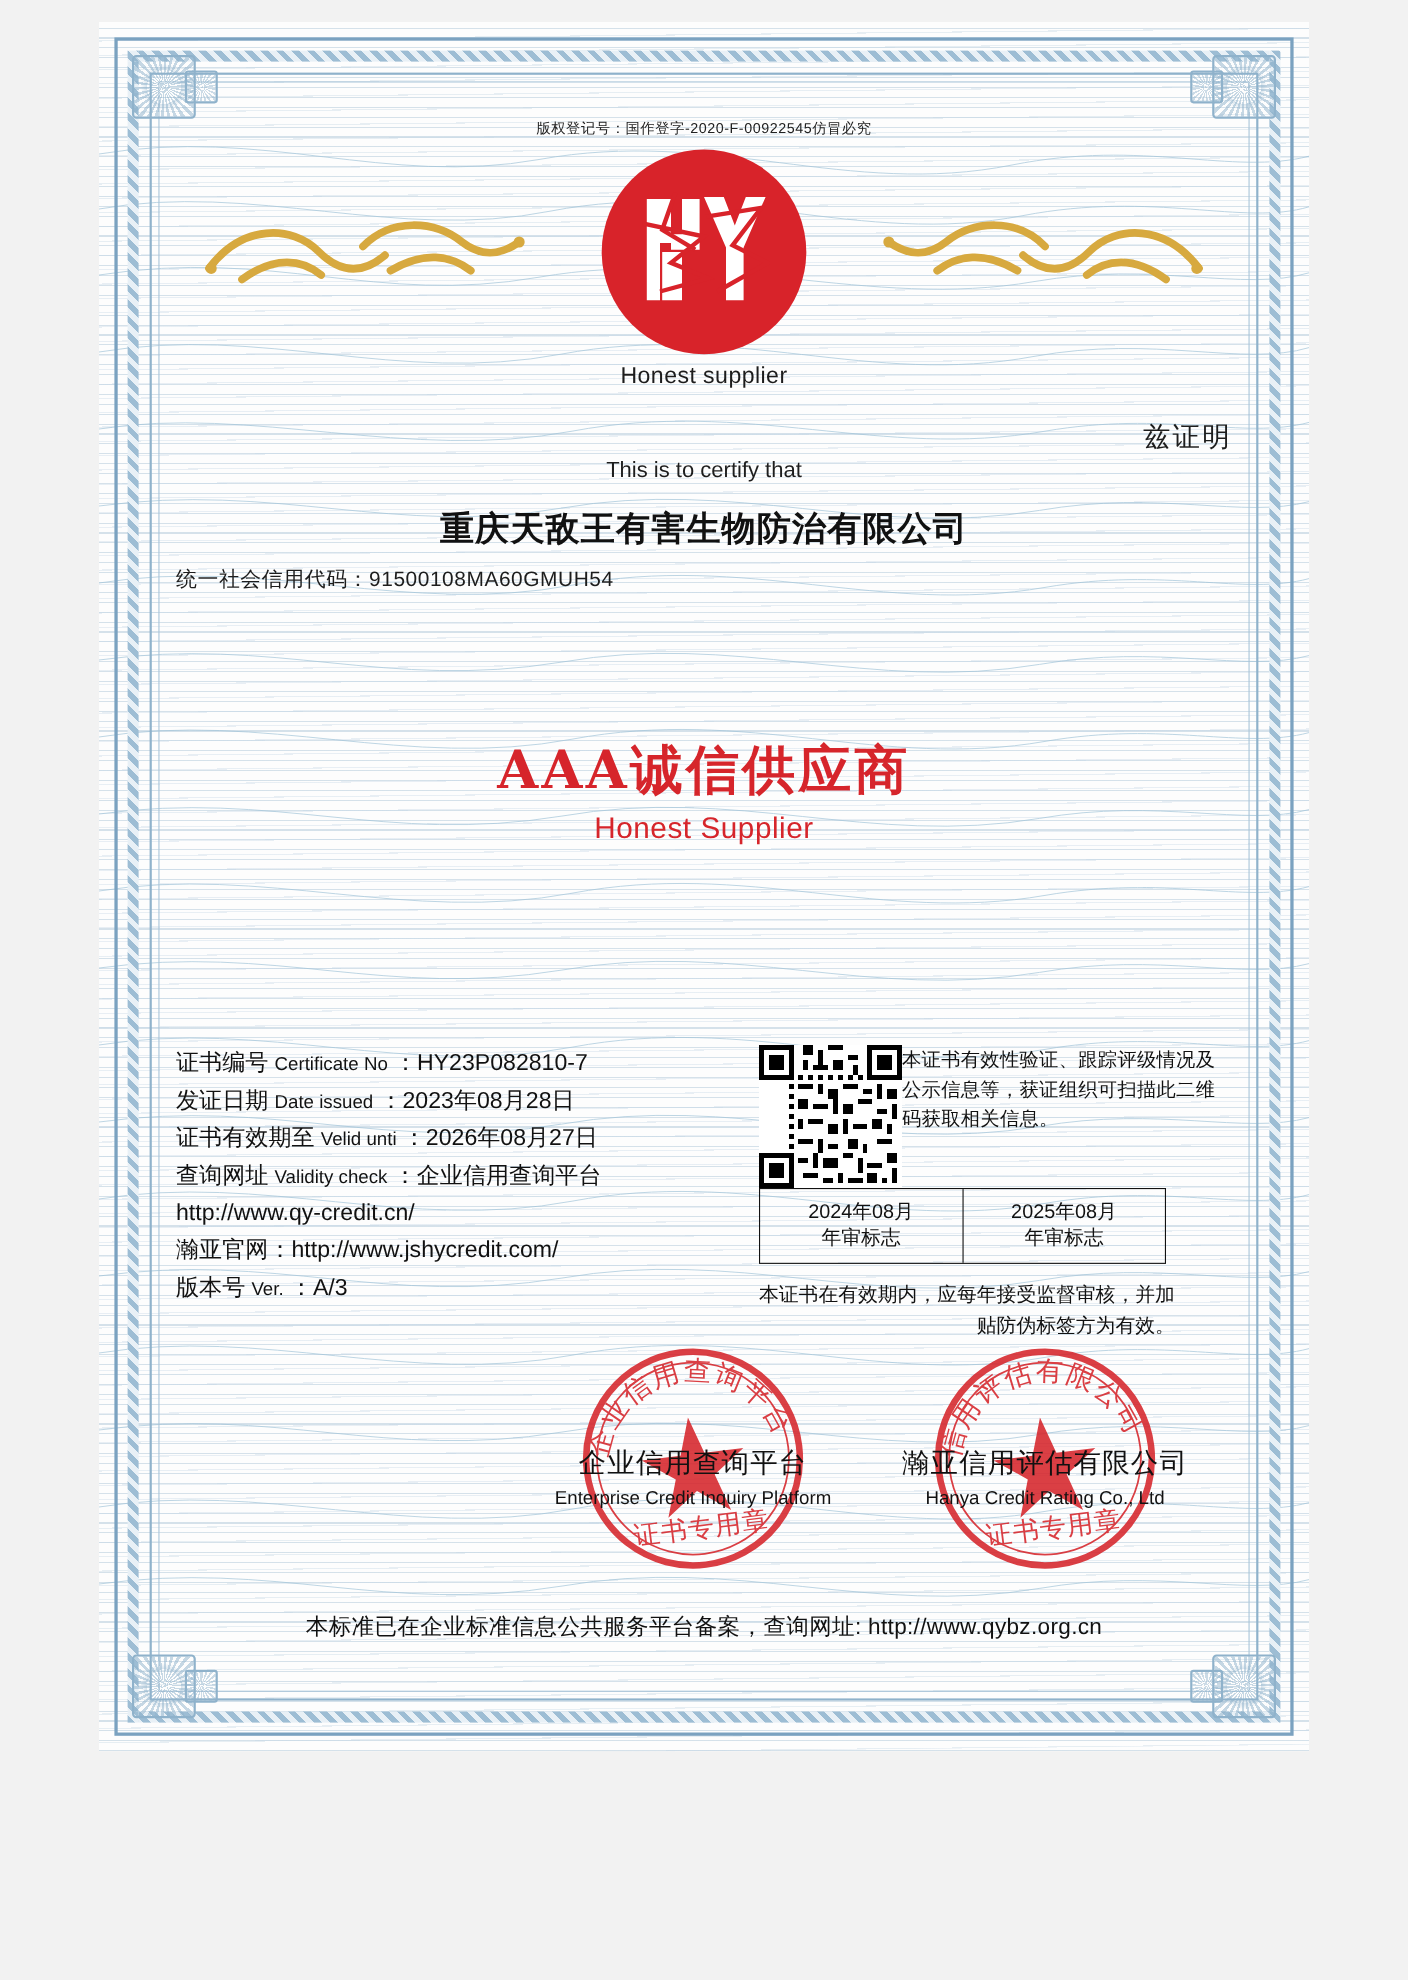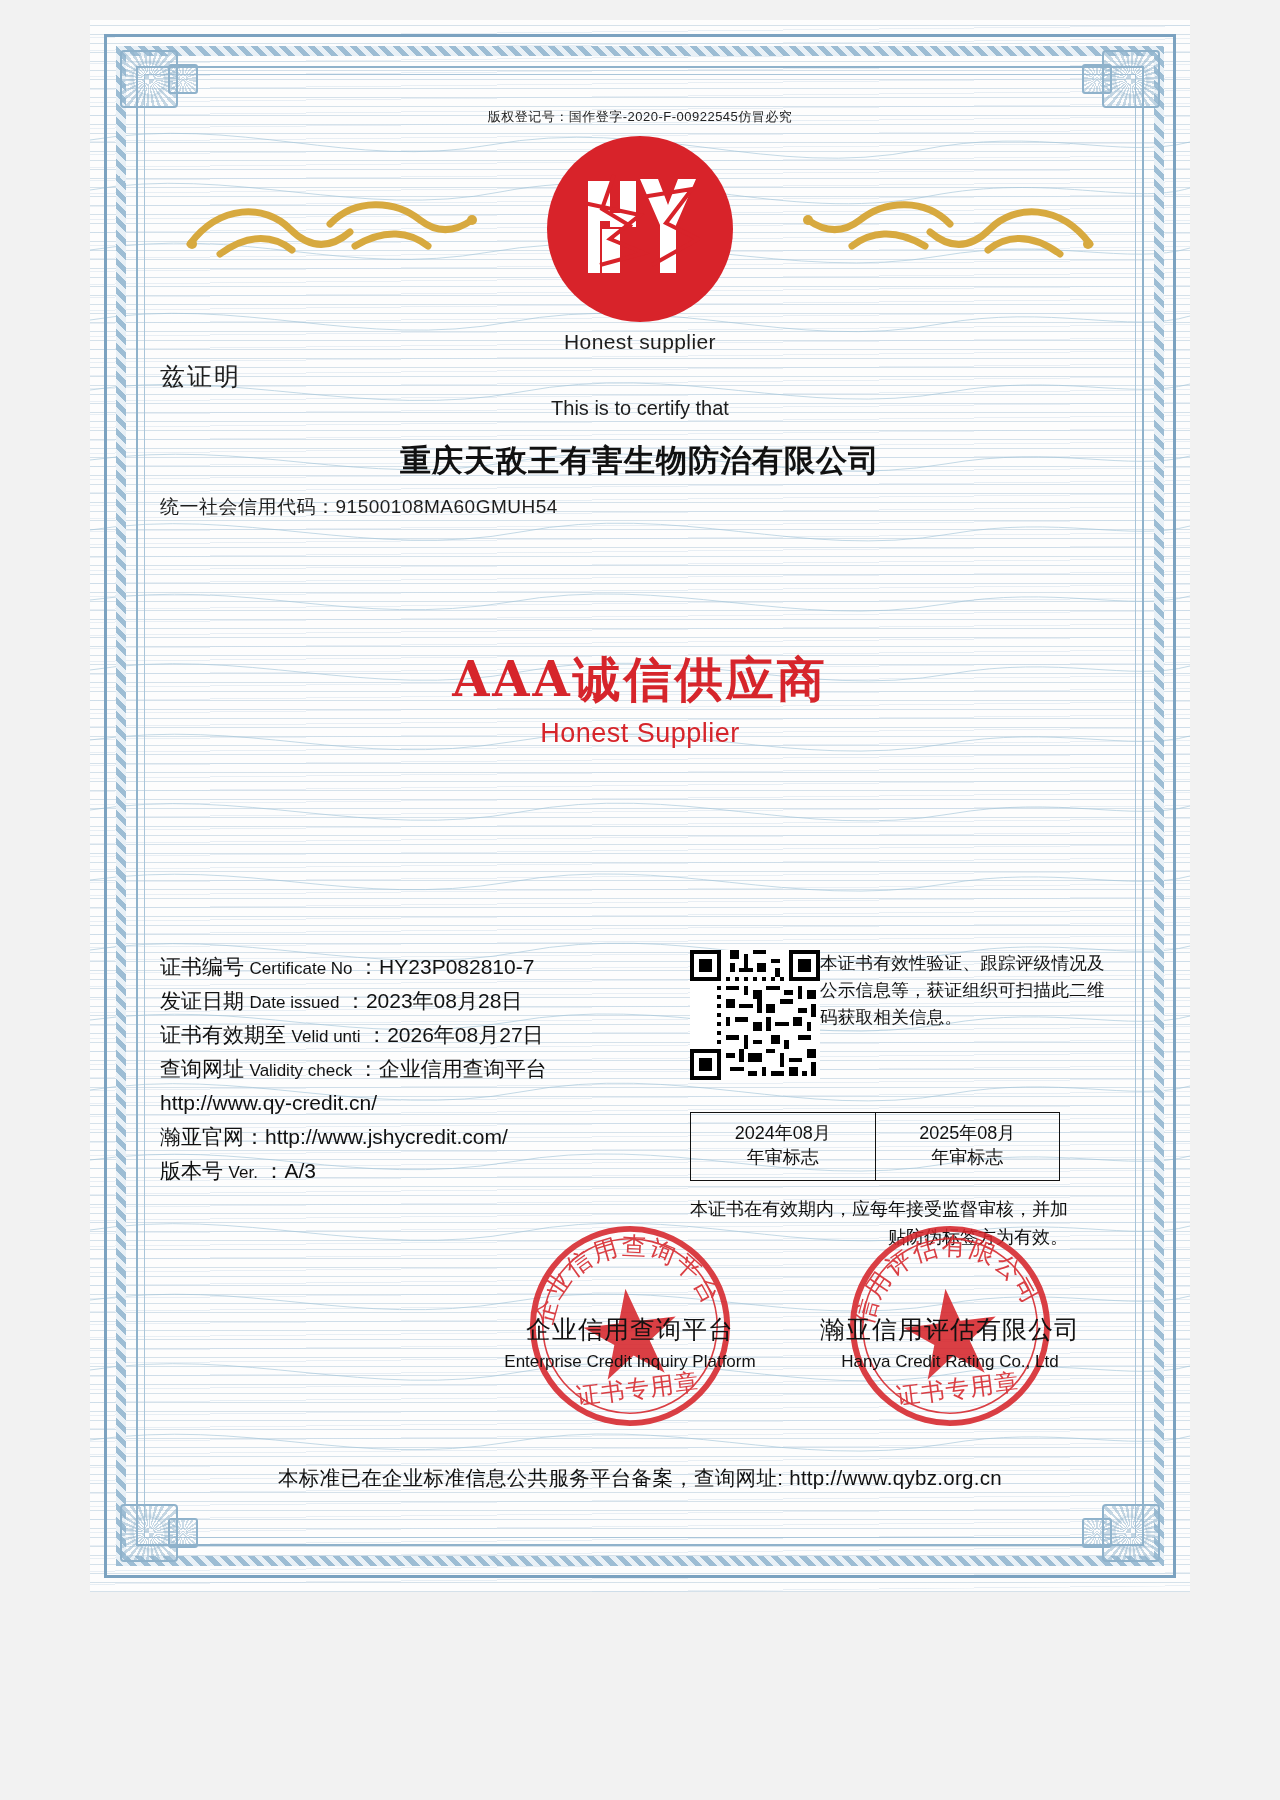--- a/index.html
+++ b/index.html
@@ -164,24 +164,24 @@
     margin-top: -6px;
   }
   .title-en {
     text-align: center;
     font-size: 21px;
     color: #1d1d1d;
     margin-top: 10px;
     letter-spacing: .4px;
   }
   .certify-cn {
-    text-align: left;
+    text-align: right;
     font-size: 25px;
     color: #1d1d1d;
-    margin-top: 6px;
+    margin-top: 26px;
     letter-spacing: 2px;
   }
   .certify-en {
     text-align: center;
     font-size: 20px;
     color: #1d1d1d;
     margin-top: 4px;
   }
   .company-name {
     text-align: center;
@@ -251,21 +251,21 @@
   }
   .qr-text {
     font-size: 17.5px;
     color: #111;
     line-height: 1.55;
     letter-spacing: .3px;
   }
   .stamp-boxes {
     display: flex;
     gap: 0;
-    margin-top: 32px;
+    margin-top: 0;
     border: 1.5px solid #111;
     width: 368px;
   }
   .stamp-box {
     flex: 1;
     text-align: center;
     padding: 8px 0 10px 0;
     font-size: 18px;
     color: #111;
     line-height: 1.35;

